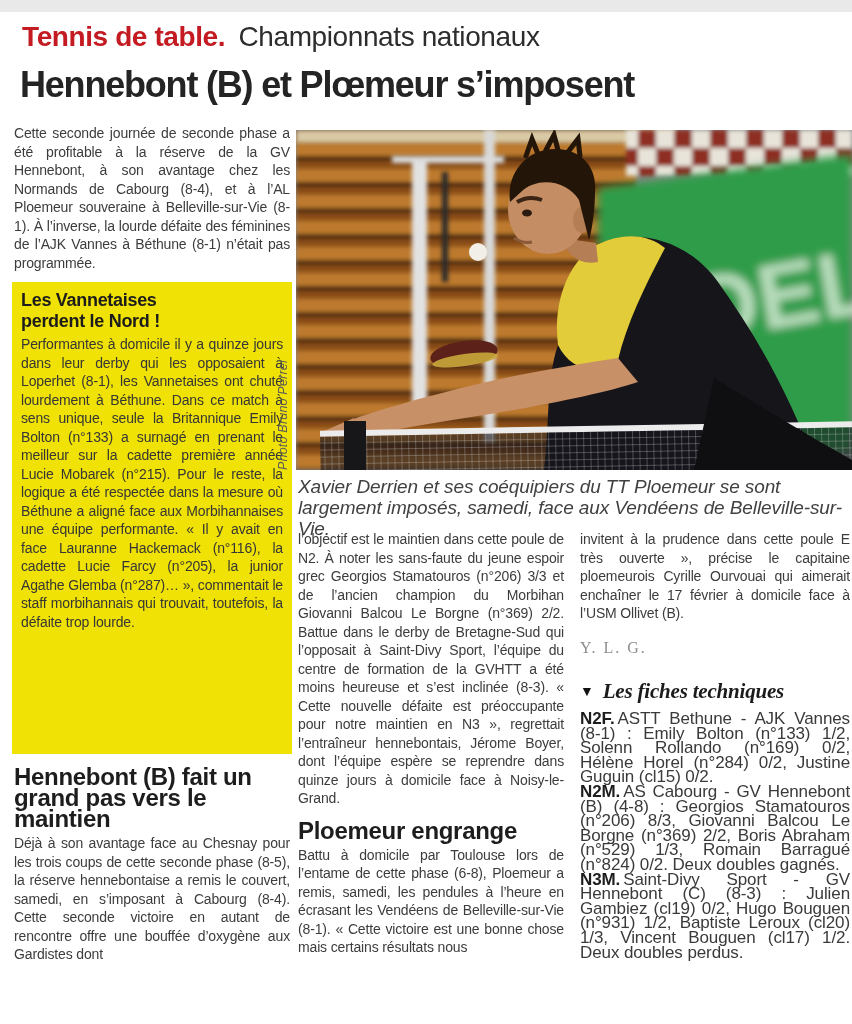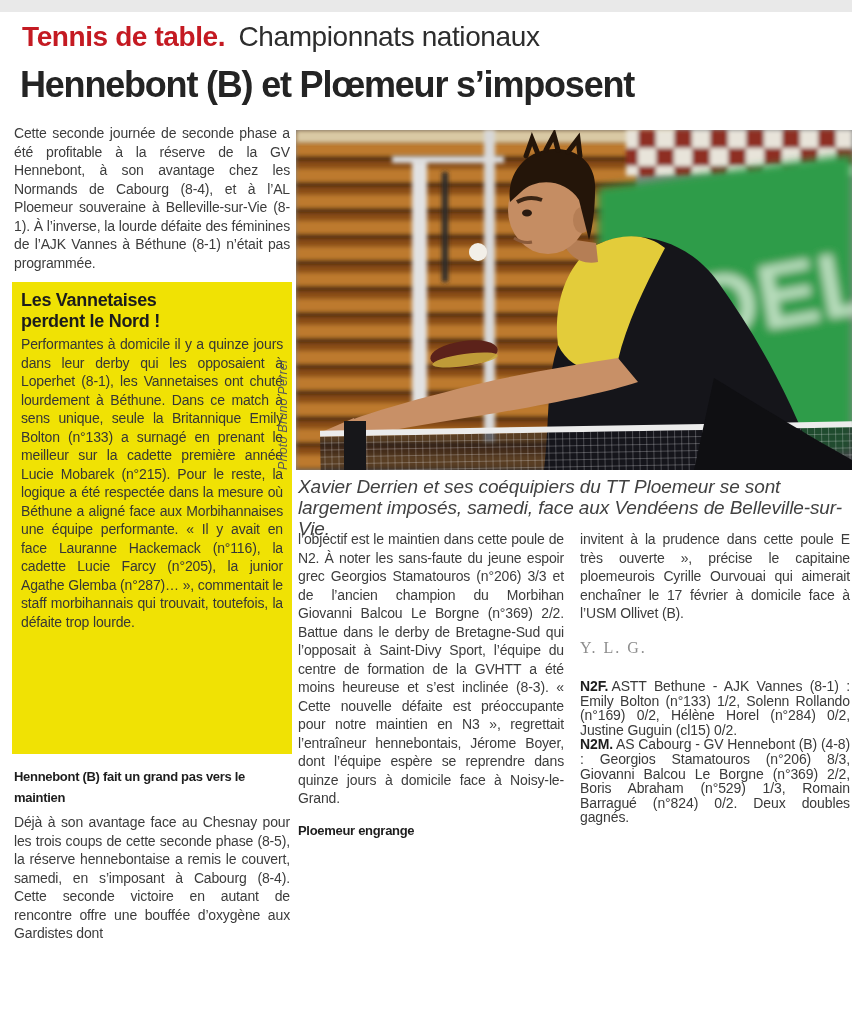--- a/index.html
+++ b/index.html
@@ -16,21 +16,21 @@
     position:absolute;left:20px;top:48px;width:820px;margin:0;
     font-size:36px;line-height:50px;font-weight:bold;color:#242424;letter-spacing:-1.2px;
   }
   
   .col{position:absolute;font-size:14px;line-height:18.5px;text-align:justify;letter-spacing:-0.15px;hyphens:auto;}
   .col p{margin:0;}
   .col1{left:14px;top:112px;width:276px;}
   .col2{left:298px;top:518px;width:266px;}
   .col3{left:580px;top:518px;width:270px;}
   .subhead{
-    font-size:13px;line-height:21px;font-weight:bold;color:#1d1d1d;
+    font-size:24px;line-height:21px;font-weight:bold;color:#1d1d1d;
     margin:12px 0 5px 0;text-align:left;letter-spacing:-0.3px;
   }
   
   .highlight-box{
     background:#f0e204;margin:10px -2px 0 -2px;padding:8px 9px 10px 9px;
     min-height:472px;box-sizing:border-box;
   }
   .highlight-box h3{
     margin:0 0 3px 0;font-size:18px;line-height:21px;font-weight:bold;color:#1c1c1c;
     text-align:left;letter-spacing:-0.3px;
@@ -53,21 +53,21 @@
     margin:16px 0 0 0;font-family:"Liberation Serif",serif;
     font-size:16px;color:#8d8d8d;letter-spacing:2px;text-align:left;
   }
   .fiches{margin-top:22px;}
   .fiches-title{
     margin:0 0 8px 0;font-family:"Liberation Serif",serif;font-style:italic;
     font-size:21px;line-height:24px;font-weight:bold;color:#1b1b1b;text-align:left;letter-spacing:-0.2px;
   }
   .fiches-title .tri{font-style:normal;font-size:14px;color:#111;margin-right:4px;vertical-align:2px;}
   .fiche{
-    margin:0 0 6px 0;font-size:14px;line-height:14.6px;color:#3a3a3a;
+    margin:0 0 6px 0;font-size:17px;line-height:14.6px;color:#3a3a3a;
     text-align:justify;letter-spacing:-0.1px;
   }
   .fiche b{color:#1d1d1d;margin-right:3px;}
 </style>
 </head>
 <body>
 
 <div class="page">
 
   <div class="kicker">
@@ -158,29 +158,37 @@
       <path d="M418 248 C 470 280, 520 310, 556 330 L 556 340 L 398 340 Z" fill="#0f0f12"></path>
     </svg>
   </figure>
 
   <div class="photo-credit">Photo Bruno Perrel</div>
   <div class="caption">Xavier Derrien et ses coéquipiers du TT Ploemeur se sont largement imposés, samedi, face aux Vendéens de Belleville-sur-Vie.</div>
 
   <div class="col col2">
     <p>l’objectif est le maintien dans cette poule de N2. À noter les sans-faute du jeune espoir grec Georgios Stamatouros (n°206) 3/3 et de l’ancien champion du Morbihan Giovanni Balcou Le Borgne (n°369) 2/2. Battue dans le derby de Bretagne-Sud qui l’opposait à Saint-Divy Sport, l’équipe du centre de formation de la GVHTT a été moins heureuse et s’est inclinée (8-3). « Cette nouvelle défaite est préoccupante pour notre maintien en N3 », regrettait l’entraîneur hennebontais, Jérome Boyer, dont l’équipe espère se reprendre dans quinze jours à domicile face à Noisy-le-Grand.</p>
     <h2 class="subhead">Ploemeur engrange</h2>
+    <p>Battu à domicile par Toulouse lors de l’entame de cette phase (6-8), Ploemeur a remis, samedi, les pendules à l’heure en écrasant les Vendéens de Belleville-sur-Vie (8-1). « Cette victoire est une bonne chose mais certains résultats nous</p>
   </div>
 
   <div class="col col3">
     <p>invitent à la prudence dans cette poule E très ouverte », précise le capitaine ploemeurois Cyrille Ourvouai qui aimerait enchaîner le 17 février à domicile face à l’USM Ollivet (B).</p>
     <div class="byline">Y. L. G.</div>
 
     <div class="fiches">
+      <h3 class="fiches-title">
+        <span class="tri">▼</span>
+        <span>Les fiches techniques</span>
+      </h3>
       <p class="fiche">
         <b>N2F.</b><span>ASTT Bethune - AJK Vannes (8-1) : Emily Bolton (n°133) 1/2, Solenn Rollando (n°169) 0/2, Hélène Horel (n°284) 0/2, Justine Guguin (cl15) 0/2.</span>
       </p>
       <p class="fiche">
         <b>N2M.</b><span>AS Cabourg - GV Hennebont (B) (4-8) : Georgios Stamatouros (n°206) 8/3, Giovanni Balcou Le Borgne (n°369) 2/2, Boris Abraham (n°529) 1/3, Romain Barragué (n°824) 0/2. Deux doubles gagnés.</span>
+      </p>
+      <p class="fiche">
+        <b>N3M.</b><span>Saint-Divy Sport - GV Hennebont (C) (8-3) : Julien Gambiez (cl19) 0/2, Hugo Bouguen (n°931) 1/2, Baptiste Leroux (cl20) 1/3, Vincent Bouguen (cl17) 1/2. Deux doubles perdus.</span>
       </p>
     </div>
   </div>
 
 </div>
 
 </body></html>

